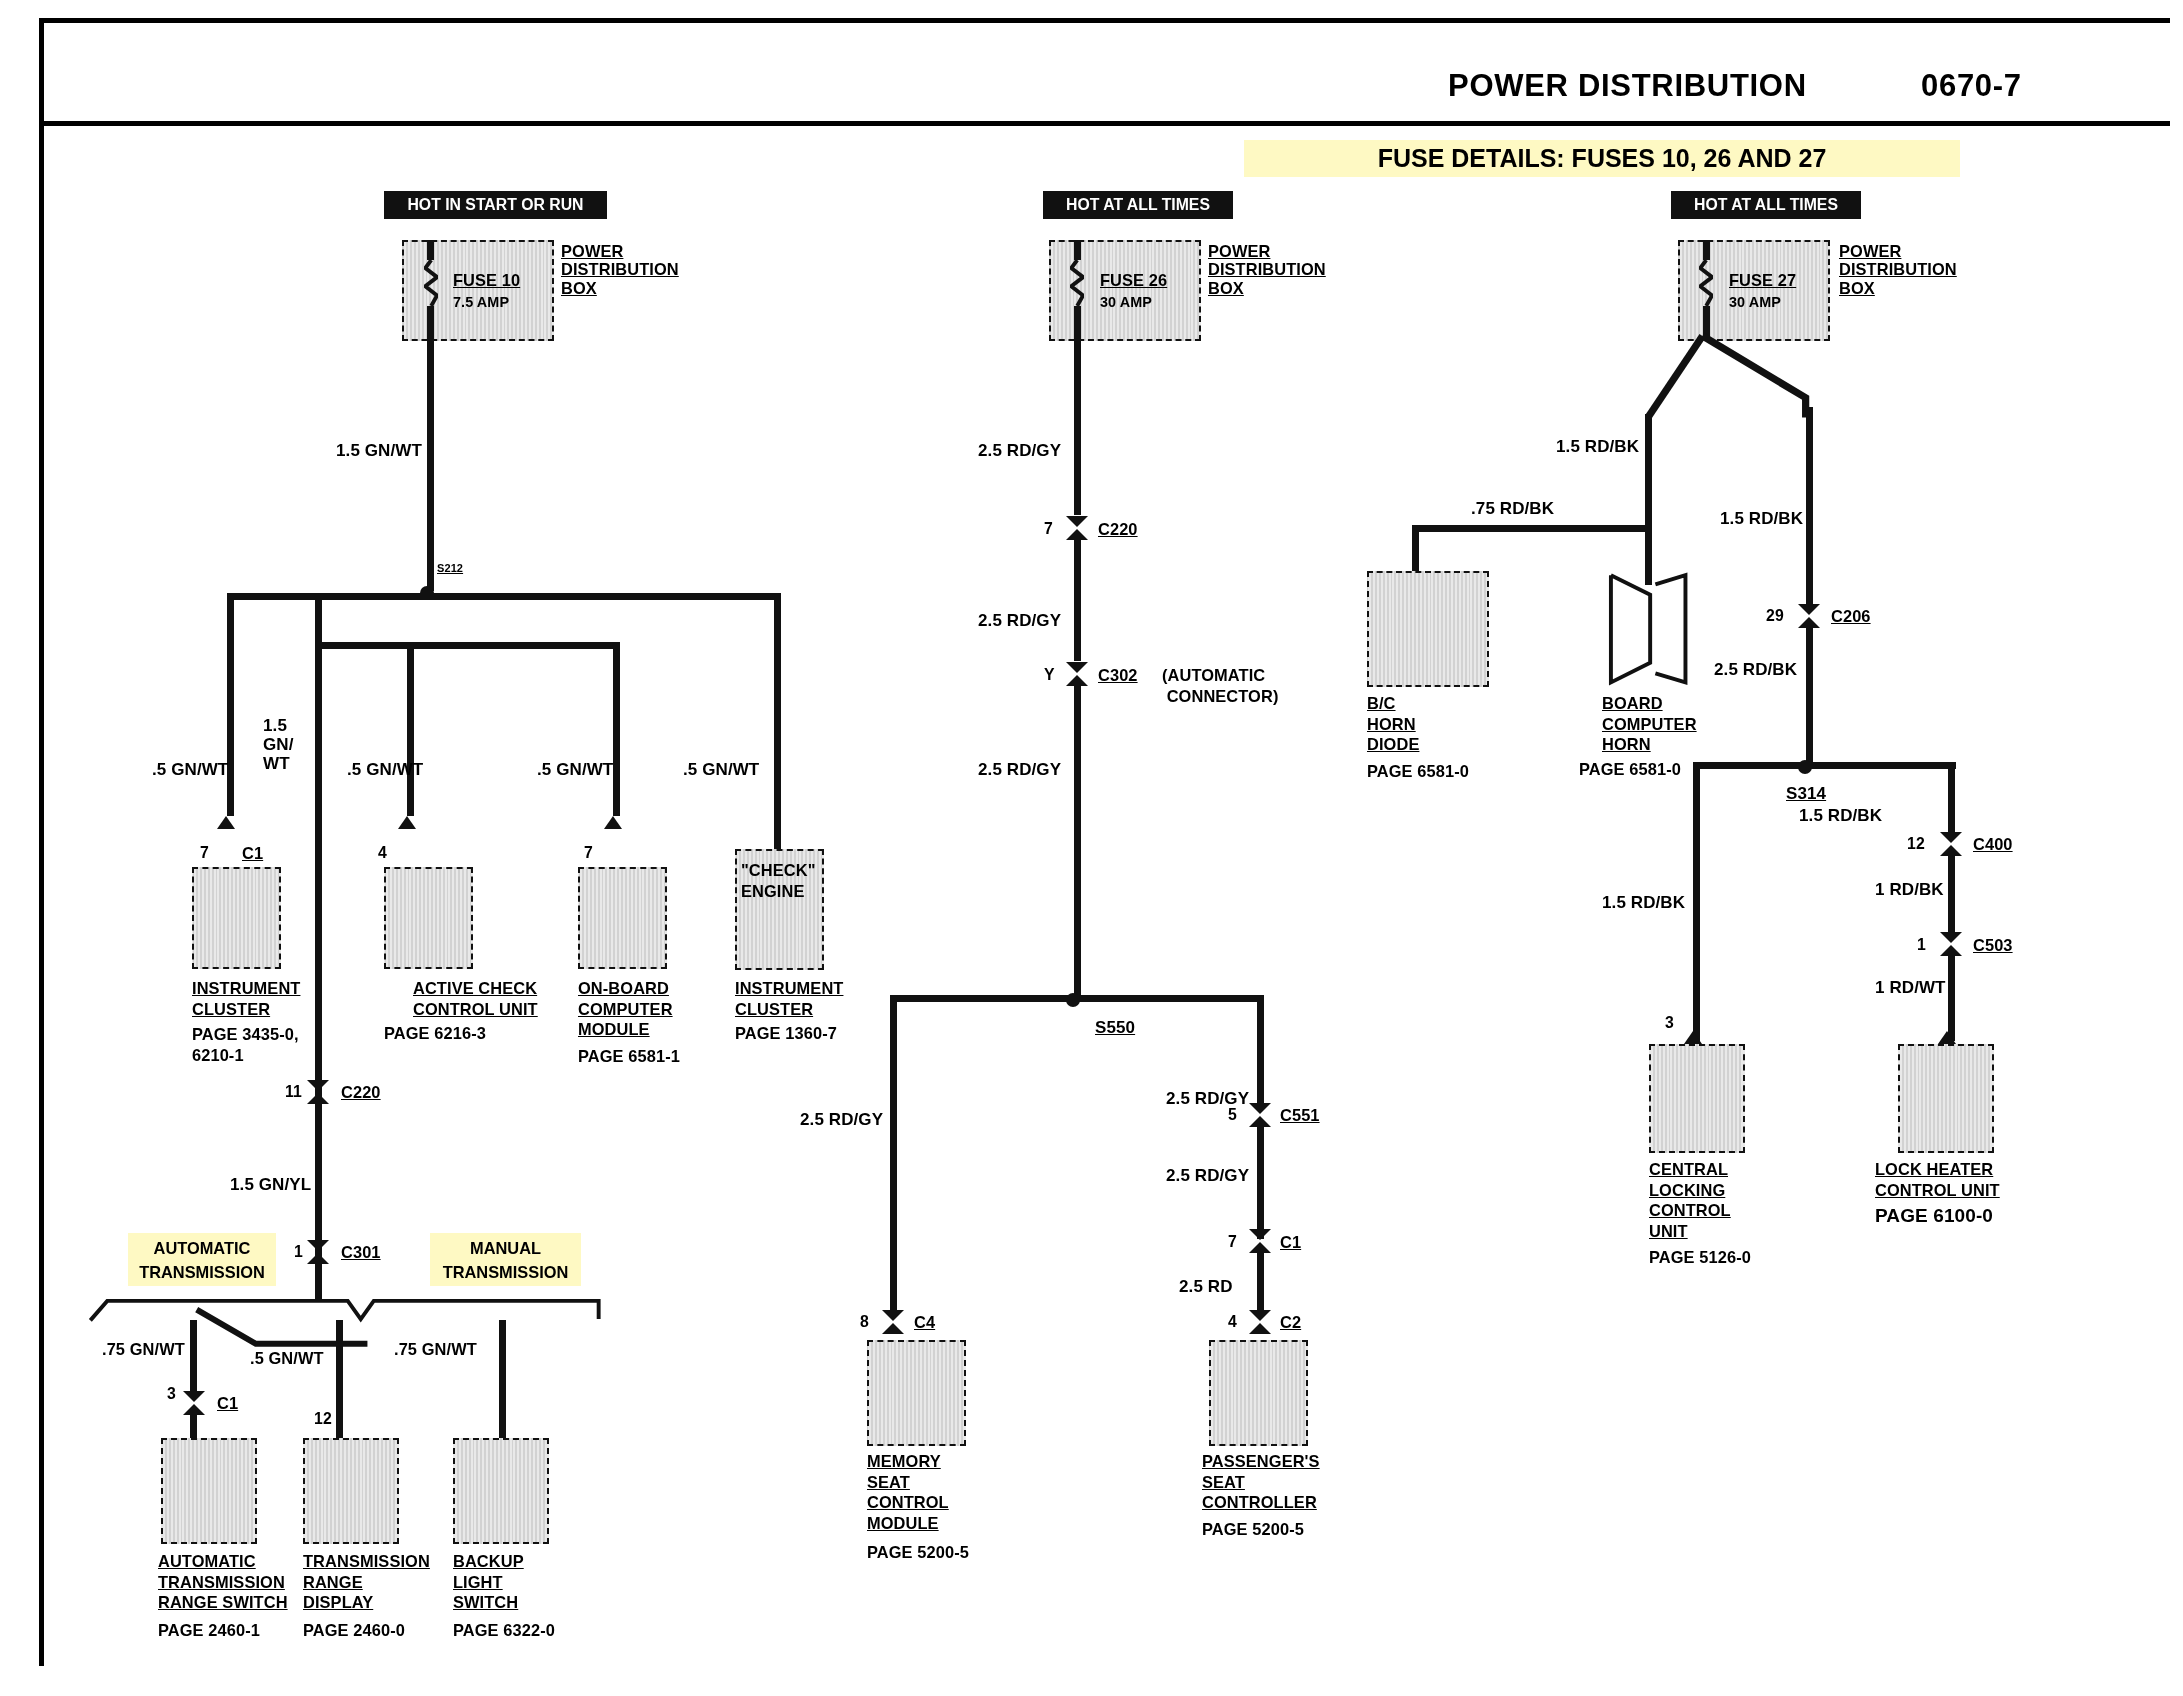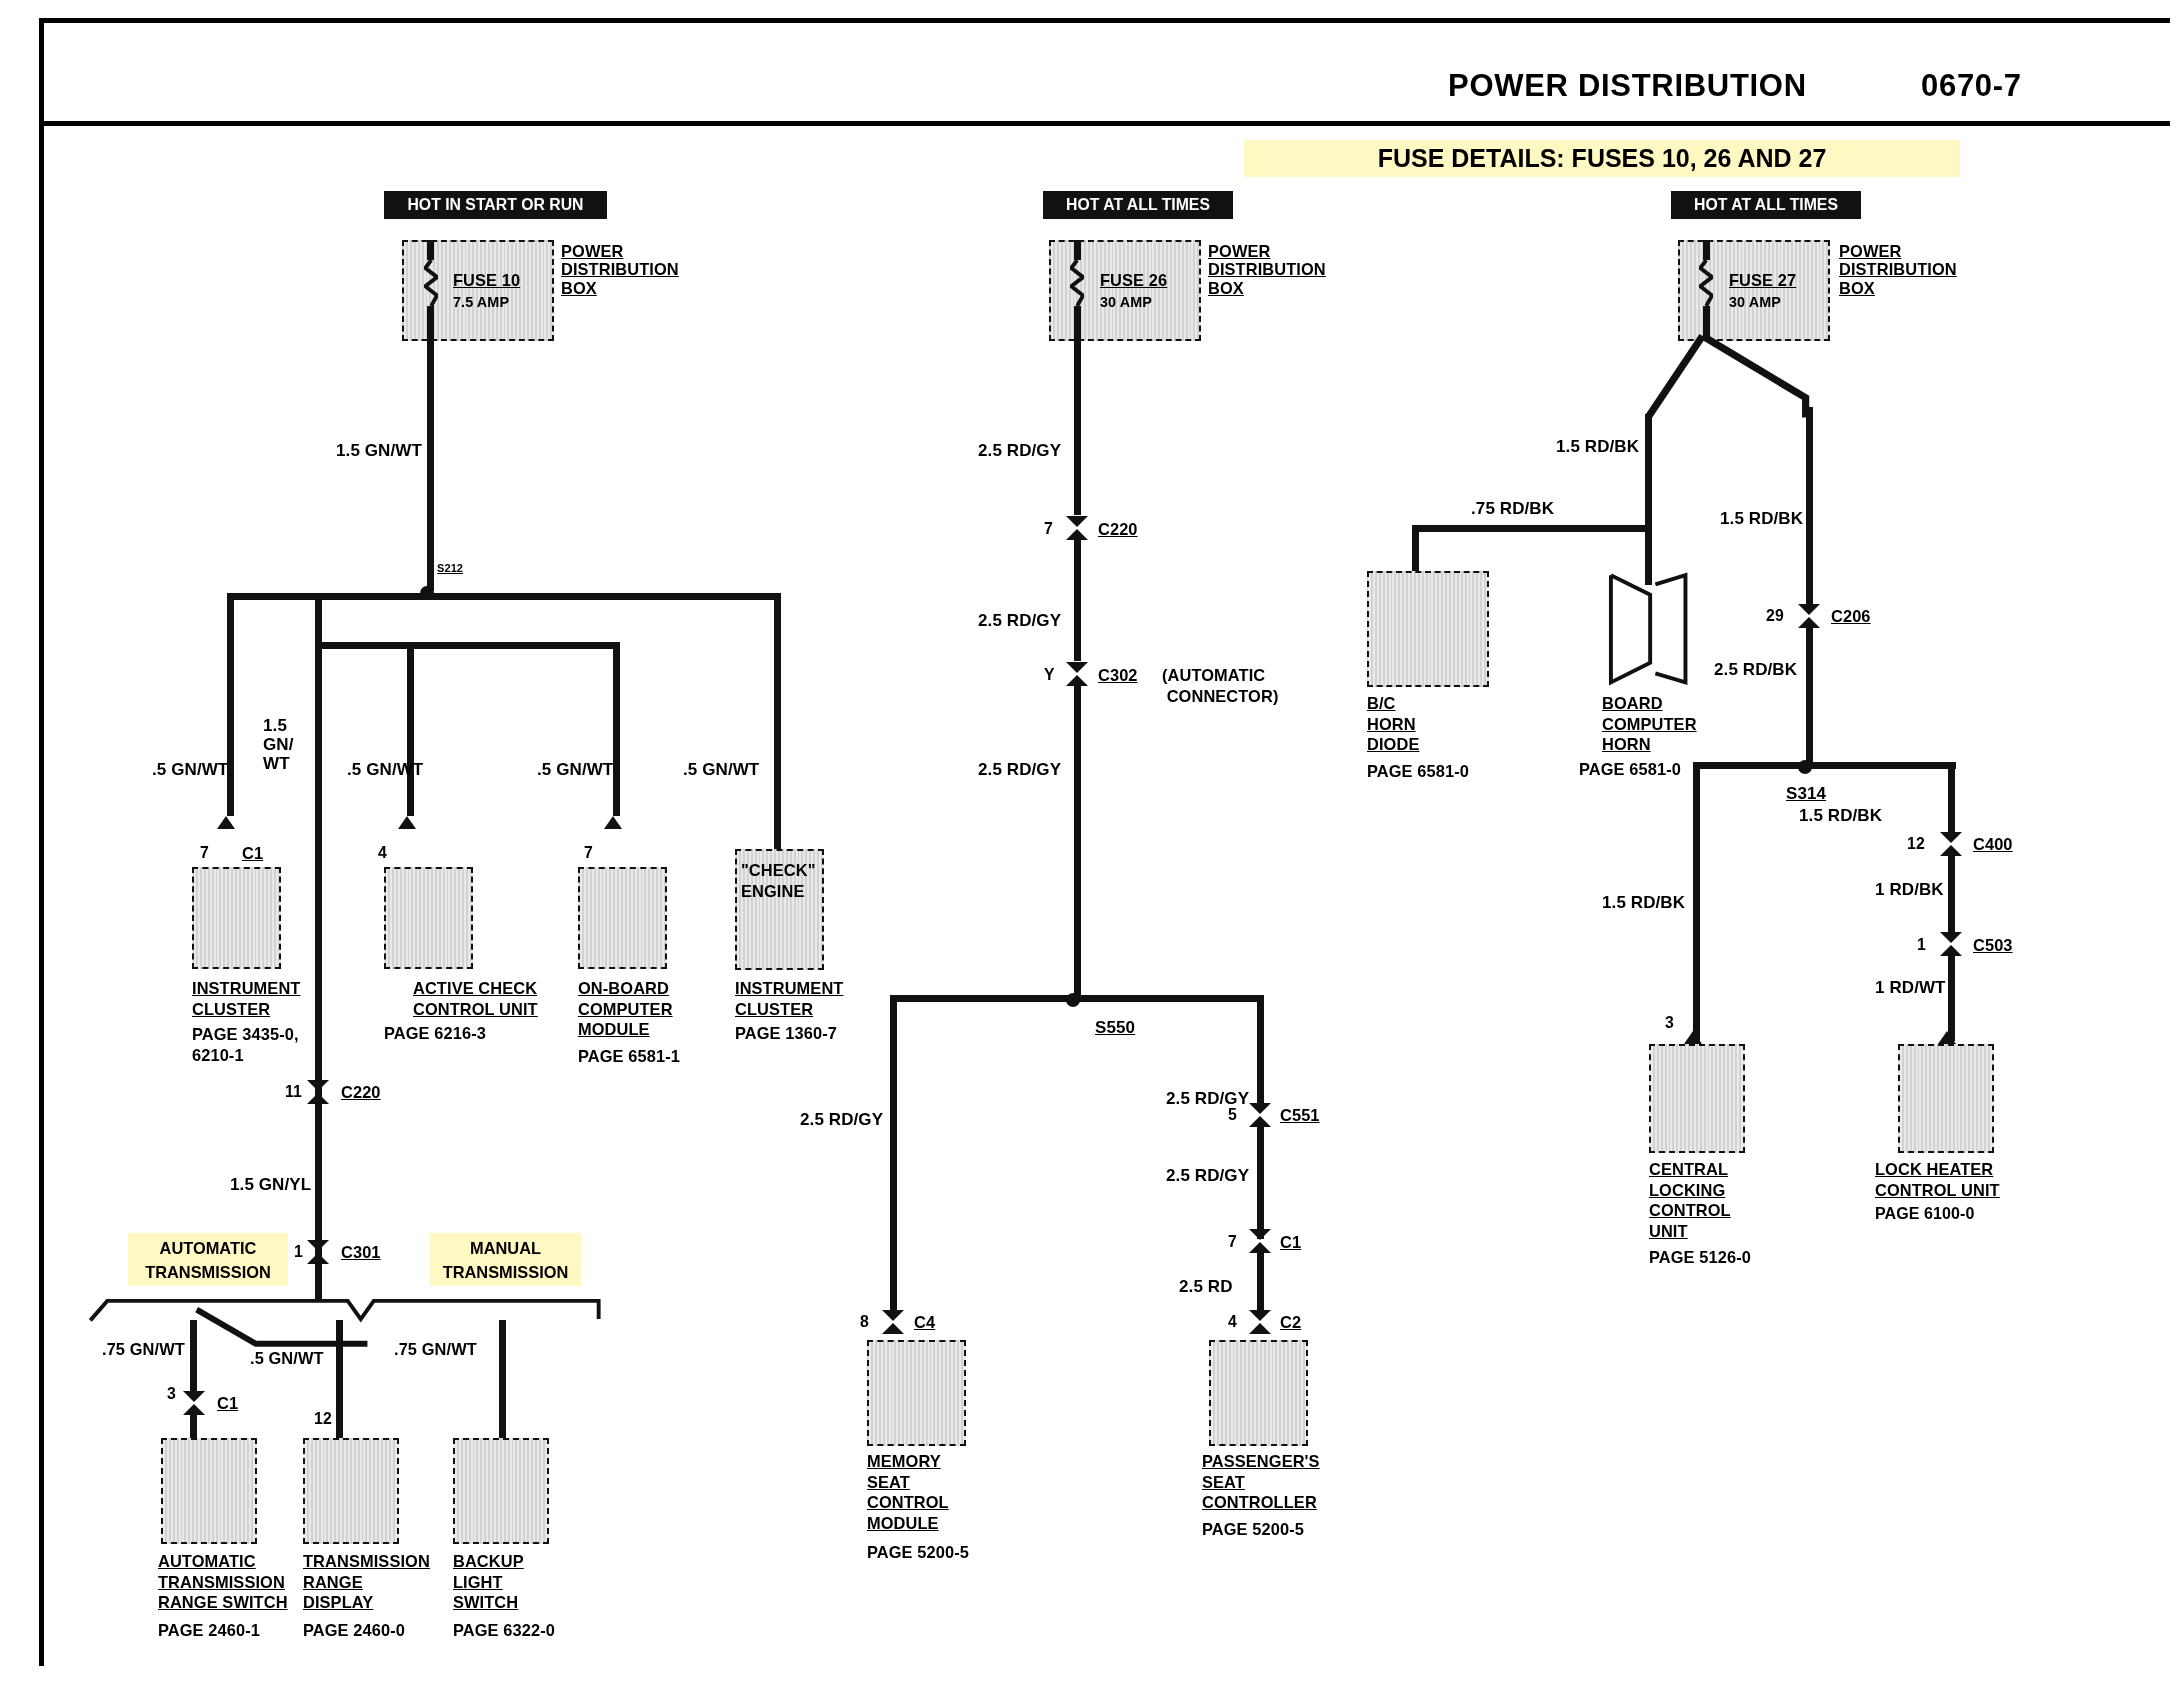--- a/index.html
+++ b/index.html
@@ -127,21 +127,21 @@
 
   <div class="conn" style="left:307px;top:1080px;"></div>
   <div class="lbl" style="left:285px;top:1083px;font-size:15.8px;">11</div>
   <div class="lbl u" style="left:341px;top:1083px;font-size:16.4px;">C220</div>
   <div class="lbl" style="left:230px;top:1175px;font-size:17px;">1.5 GN/YL</div>
 
   <div class="conn" style="left:307px;top:1240px;"></div>
   <div class="lbl" style="left:294px;top:1243px;font-size:15.8px;">1</div>
   <div class="lbl u" style="left:341px;top:1243px;font-size:16.4px;">C301</div>
 
-  <div class="title-band" style="left:128px;top:1233px;width:160px;height:49px;font-size:16.4px;line-height:1.45;padding-top:3.9px;text-align:center;">AUTOMATIC
+  <div class="title-band" style="left:128px;top:1233px;width:148px;height:49px;font-size:16.4px;line-height:1.45;padding-top:3.9px;text-align:center;">AUTOMATIC
 TRANSMISSION</div>
   <div class="title-band" style="left:430px;top:1233px;width:151px;height:49px;font-size:16.4px;line-height:1.45;padding-top:3.9px;text-align:center;">MANUAL
 TRANSMISSION</div>
 
   <svg class="abs" style="left:85px;top:1297px;" width="519" height="26" viewBox="0 0 790 40">
     <polyline points="4,36 30,6 400,6 420,34 440,6 786,6 786,34" fill="none" stroke="#111" stroke-width="6"></polyline>
   </svg>
 
   <div class="wire vw" style="left:190px;top:1320px;height:72px;"></div>
   <div class="wire vw" style="left:336px;top:1320px;height:118px;"></div>
@@ -333,16 +333,16 @@
 LOCKING
 CONTROL
 UNIT</div>
   <div class="lbl" style="left:1649px;top:1248px;font-size:16.4px;">PAGE 5126-0</div>
 
   <div class="arrowup" style="left:1938px;top:1031px;"></div>
   <div class="lbl" style="left:1907px;top:1049px;font-size:15.8px;">30</div>
   <div class="box-dash" style="left:1898px;top:1044px;width:92px;height:105px;"></div>
   <div class="lbl u" style="left:1875px;top:1159px;font-size:16.4px;line-height:1.25;">LOCK HEATER
 CONTROL UNIT</div>
-  <div class="lbl" style="left:1875px;top:1205px;font-size:16px;">PAGE 6100-0</div>
+  <div class="lbl" style="left:1875px;top:1205px;font-size:19px;">PAGE 6100-0</div>
 
 </div>
 
 
 </body></html>

